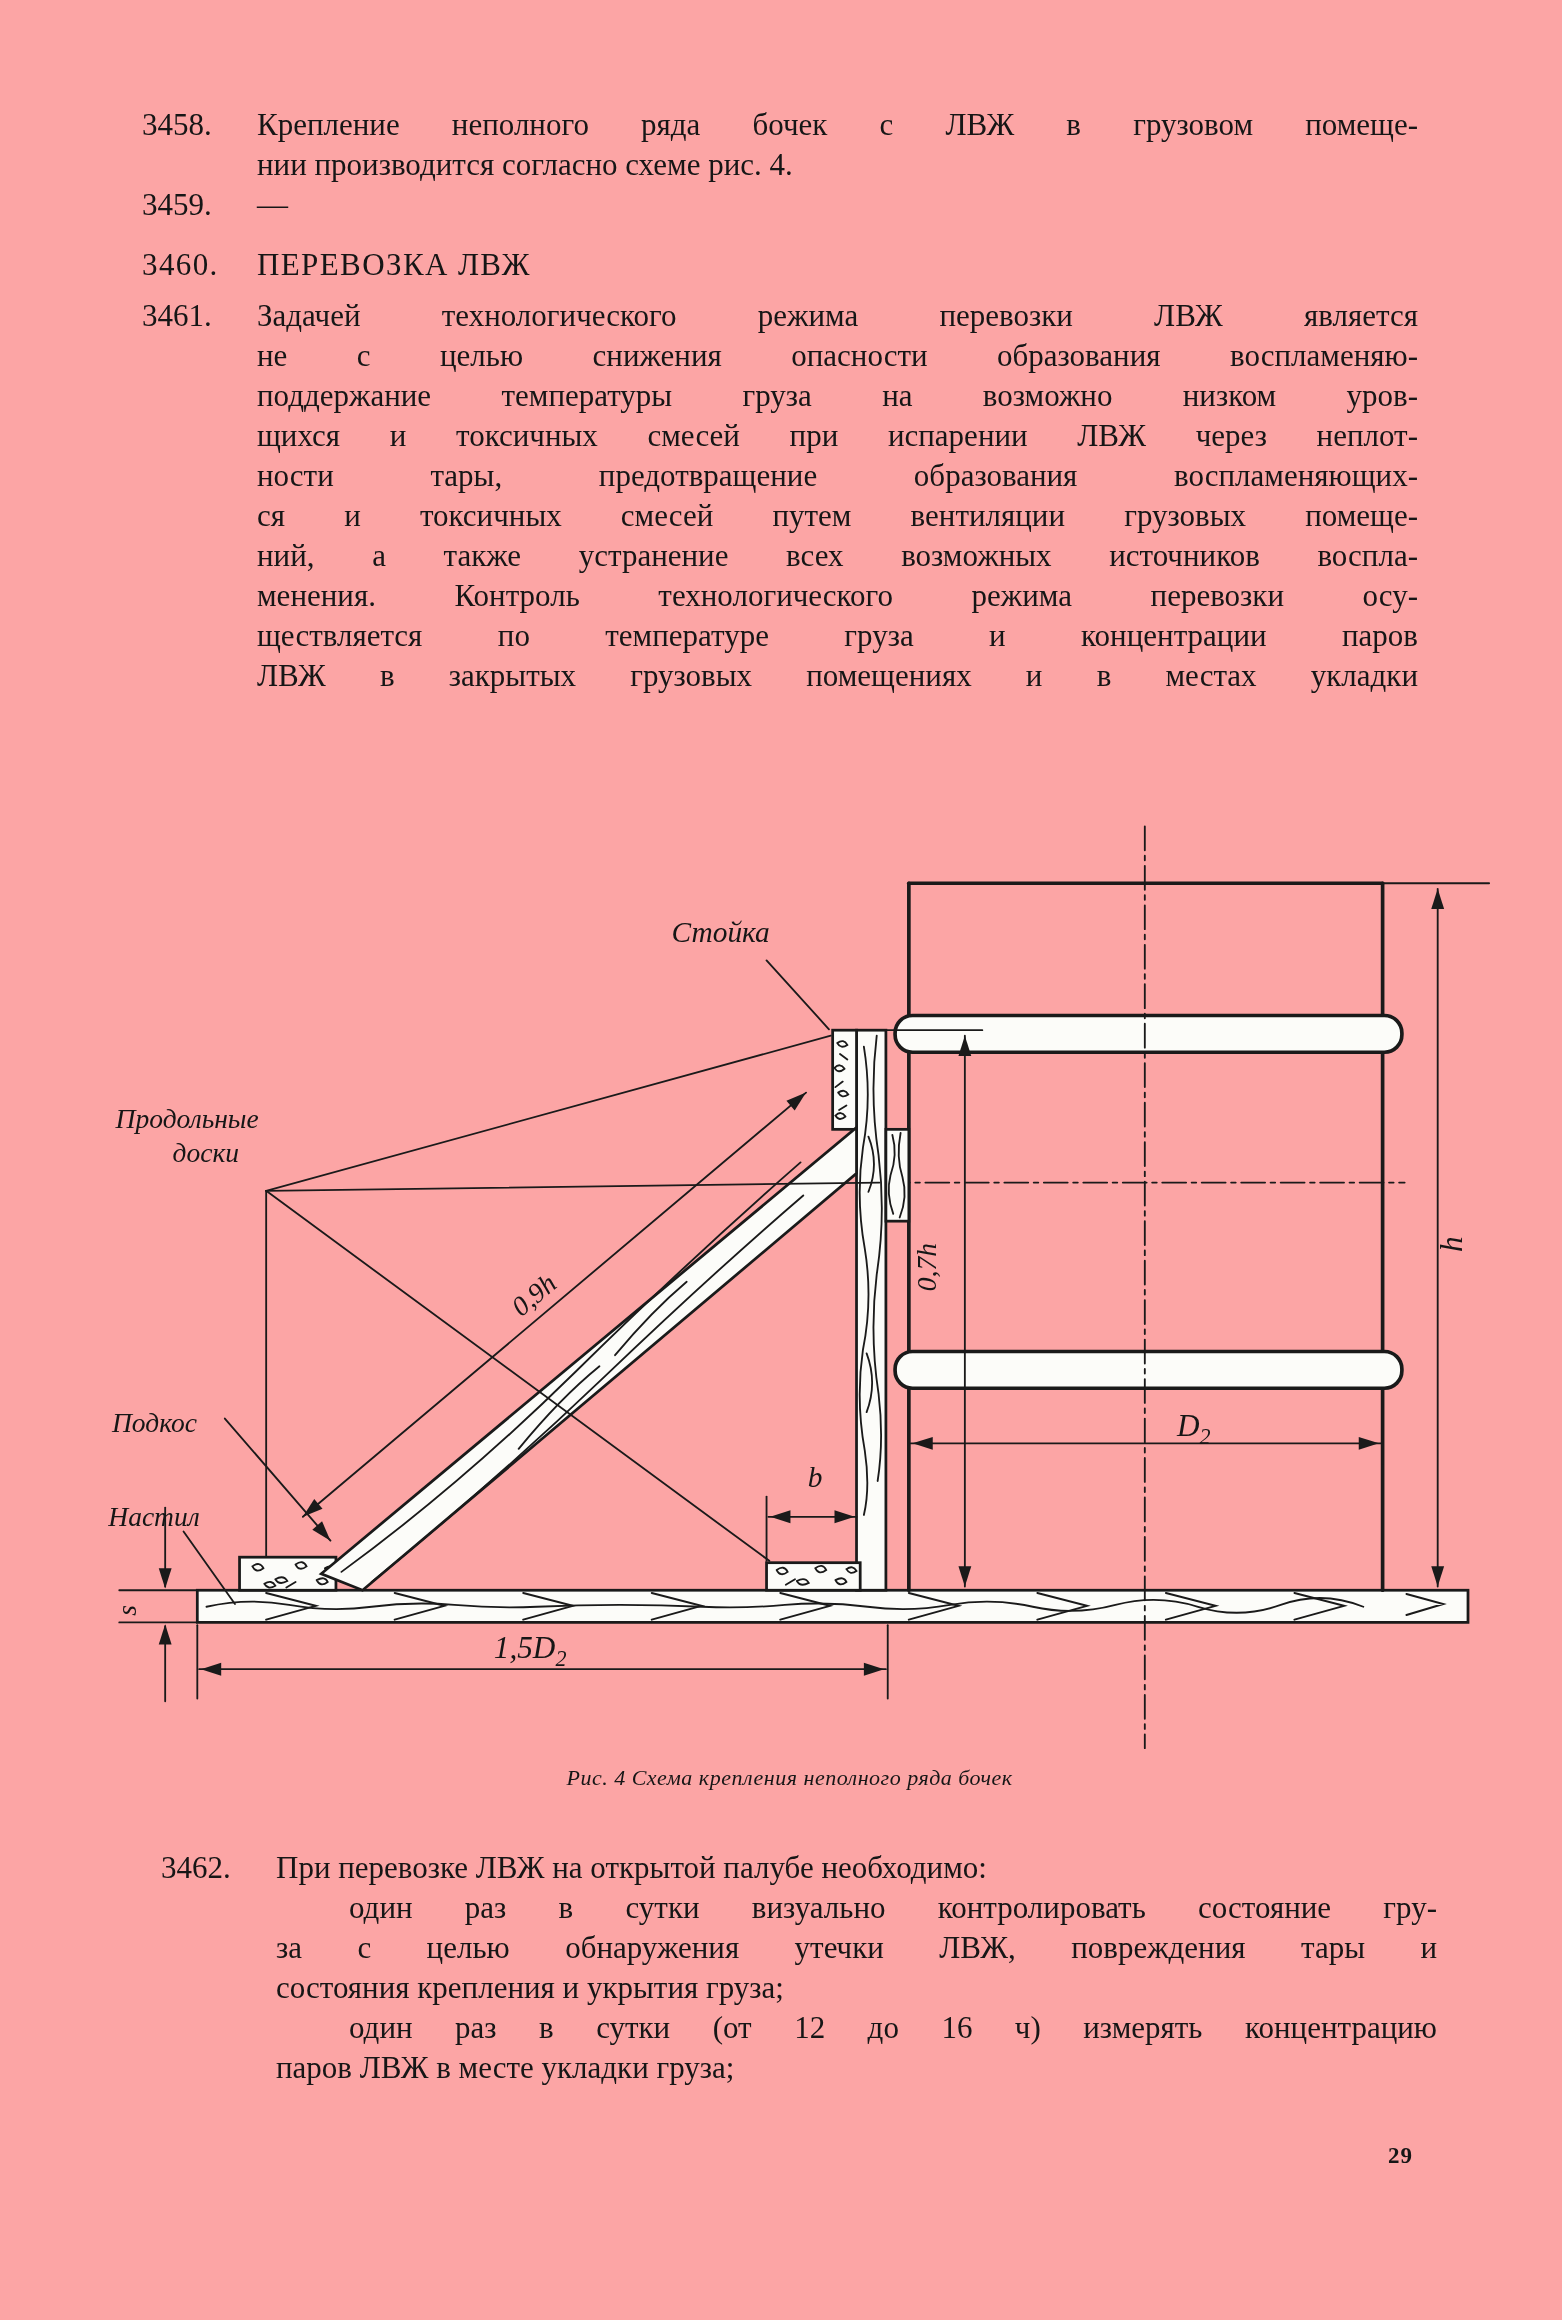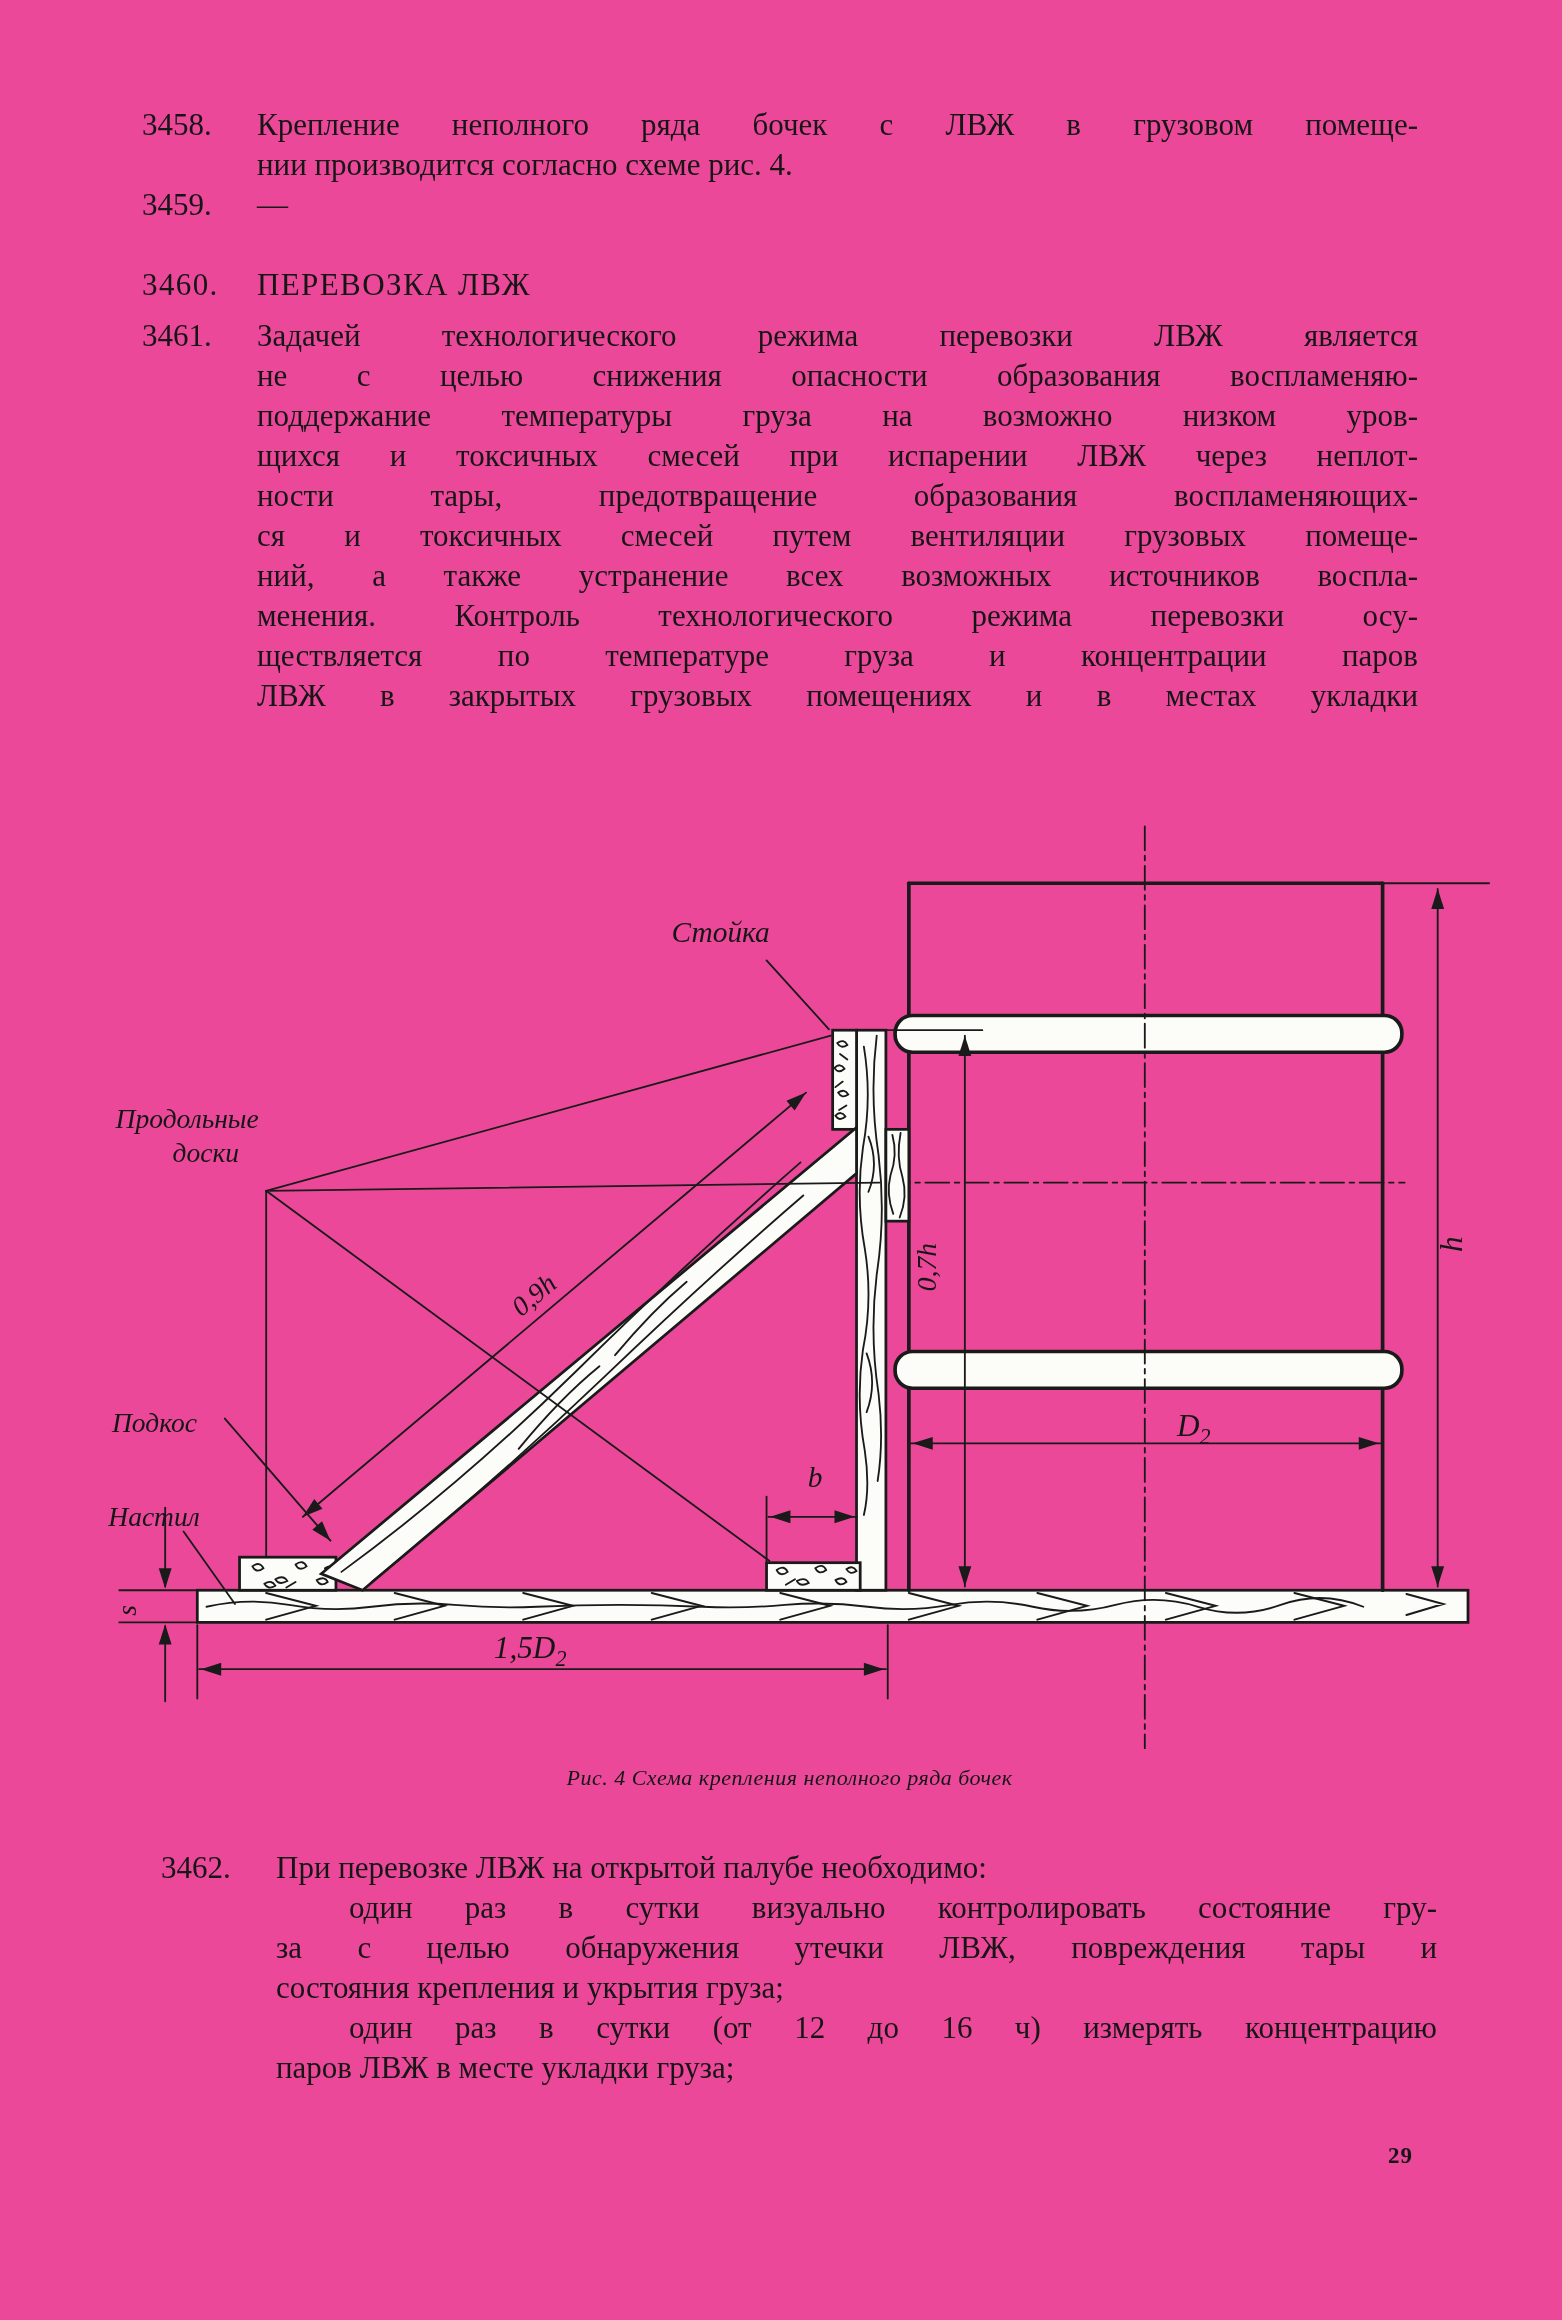--- a/index.html
+++ b/index.html
@@ -1,28 +1,28 @@
 <!DOCTYPE html>
 <html style="font-size:14.7px"><head>
 <meta charset="utf-8">
 <style>
   html,body { margin:0; padding:0; background:#e8e8e4; }
   .page {
     position:relative; width:1562px; height:2321px;
-    background:#ec4899; overflow:hidden;
+    background:#fca5a5; overflow:hidden;
     font-family:"Liberation Serif", serif; color:#161616;
   }
   .tcol { position:absolute; left:142px; width:1276px; font-size:31px; line-height:40px; }
   .tcol-top { top:105px; }
   .tcol-bottom { top:1848px;margin-left:19px; }
   .pline { position:relative; padding-left:115px; }
   .pline .num { position:absolute; left:0; top:0; white-space:nowrap; }
   .j { text-align:justify; text-align-last:justify; }
   .ind { padding-left:188px; }
-  .gap-3460 { margin-top:40px; letter-spacing:1.4px; }
+  .gap-3460 { margin-top:20px; letter-spacing:1.4px; }
   .gap-3461 { margin-top:11px; }
   .caption {
     position:absolute; top:1765px; left:55px; width:1469px;
     text-align:center; font-style:italic; font-size:22px; letter-spacing:0.5px;
   }
   .pageno { position:absolute; left:1388px; top:2143px; font-size:23px; font-weight:bold; letter-spacing:0.9px; }
   svg.fig { position:absolute; left:55px; top:806px; }
   svg.fig text { font-family:"Liberation Serif", serif; font-style:italic; fill:#161616; stroke:none; }
 </style>
 </head>

